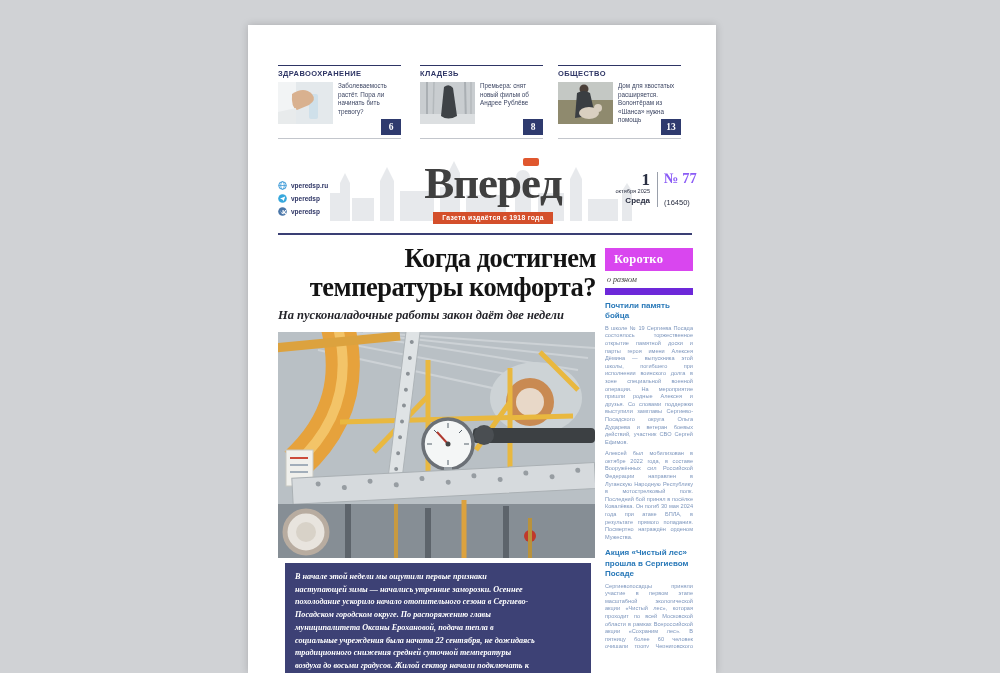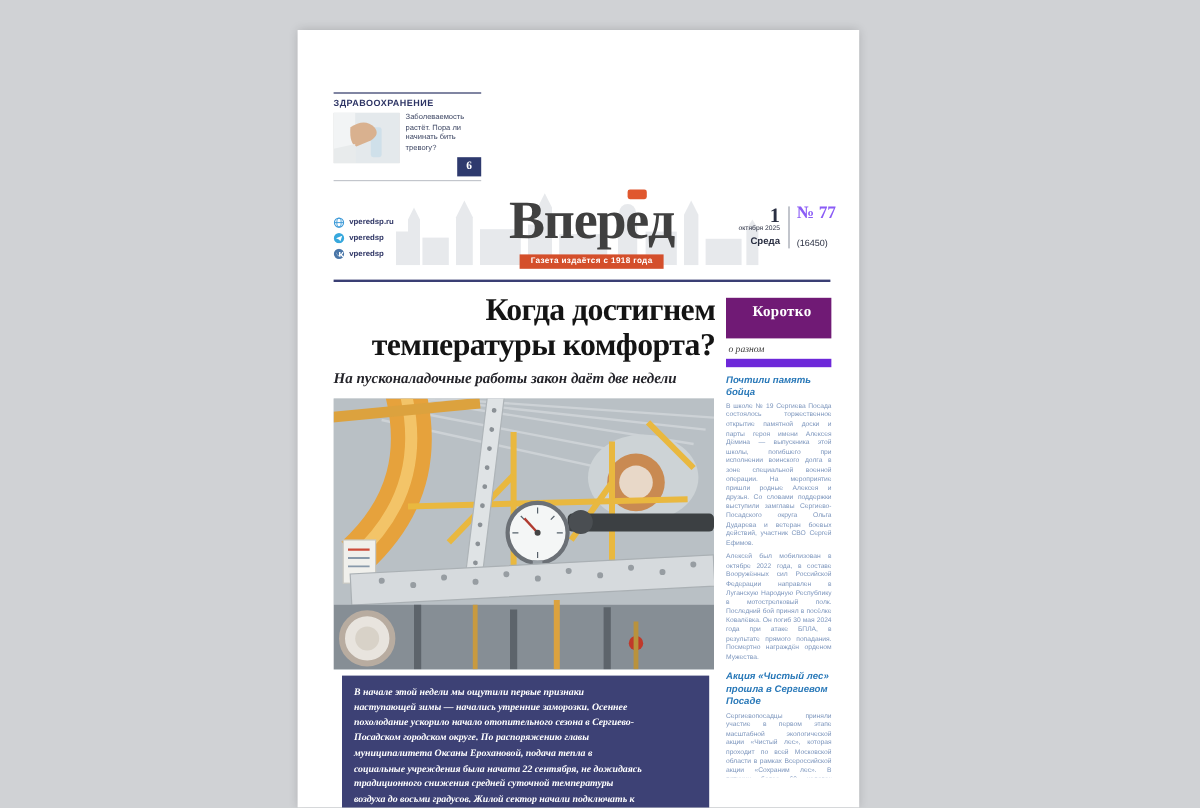--- a/index.html
+++ b/index.html
@@ -8,21 +8,21 @@
     background:#d0d2d5;
     font-family:"Liberation Sans","DejaVu Sans",sans-serif;
     position:relative;
   }
   .paper{
     position:absolute;left:248px;top:25px;width:468px;height:648px;
     background:#ffffff;box-shadow:0 0 8px rgba(0,0,0,.18);
   }
   
   .teaser{
-    position:absolute;top:52px;width:123px;height:72px;
+    position:absolute;top:40px;width:123px;height:72px;
     border-top:1.5px solid #2e3565;border-bottom:1px solid #c3c6cc;
   }
   .t1{left:30px}.t2{left:172px}.t3{left:310px}
   .teaser-cat{
     font-size:7.5px;font-weight:bold;color:#2e3565;letter-spacing:.4px;
     padding-top:3px;
   }
   .teaser-row{display:flex;margin-top:4px;}
   .teaser-img{width:55px;height:42px;flex:0 0 55px;overflow:hidden;background:#d7dadc;}
   .teaser-txt{
@@ -86,33 +86,32 @@
     background:#3d4175;color:#fff;padding:8px 10px 9px 10px;
   }
   .lead-text{
     font-family:"Liberation Serif","DejaVu Serif",serif;
     font-style:italic;font-weight:bold;font-size:8.2px;line-height:1.55;
     padding-right:46px;
   }
   
   .sidebar{position:absolute;left:357px;top:223px;width:88px;height:400px;overflow:hidden;}
   .sb-header{
-    background:#701a75;color:#fff;height:34px;line-height:22px;
-    font-family:"Liberation Serif","DejaVu Serif",serif;
-    font-weight:bold;font-size:12.5px;padding-left:22px;letter-spacing:.3px;
+    background:#d946ef;color:#fff;height:23px;line-height:22px;
+    font-family:"Liberation Serif","DejaVu Serif",serif;
+    font-weight:bold;font-size:12.5px;padding-left:9px;letter-spacing:.3px;
   }
   .sb-subtitle{
     font-family:"Liberation Serif","DejaVu Serif",serif;
     font-style:italic;font-size:8px;color:#3a3a3a;
     padding:4px 0 4px 2px;border-bottom:7px solid #6d28d9;
   }
   .sb-item-headline{
     font-size:8px;font-weight:bold;color:#2878b8;line-height:1.3;
     margin:7px 0 3px 0;
-    font-style:italic;
   }
   .sb-item-headline.first{margin-top:6px;}
   .sb-p{
     font-size:5.6px;line-height:1.36;color:#7d96bd;text-align:justify;
     margin:0 0 4px 0;
   }
 </style>
 </head>
 <body>
 
@@ -128,21 +127,56 @@
           <rect x="31" y="12" width="9" height="25" rx="2" fill="#cfe0ea"></rect>
           <path d="M14,12 q12,-8 20,0 q5,6 -3,11 l-12,5 q-6,-2 -5,-16z" fill="#d9b18f"></path>
           <path d="M0,30 l18,-4 0,16 -18,0z" fill="#e8ebec"></path>
         </svg>
       </div>
       <div class="teaser-txt">Заболеваемость растёт. Пора ли начинать бить тревогу?</div>
     </div>
     <div class="page-badge">6</div>
   </div>
 
-
+  <div class="teaser t2">
+    <div class="teaser-cat">КЛАДЕЗЬ</div>
+    <div class="teaser-row">
+      <div class="teaser-img">
+        <svg width="55" height="42" viewBox="0 0 55 42">
+          <rect width="55" height="42" fill="#c9cdd0"></rect>
+          <line x1="7" y1="0" x2="7" y2="42" stroke="#aaafb3" stroke-width="2"></line>
+          <line x1="14" y1="0" x2="13" y2="42" stroke="#b4b9bc" stroke-width="1.5"></line>
+          <line x1="45" y1="0" x2="46" y2="42" stroke="#aaafb3" stroke-width="2"></line>
+          <line x1="51" y1="0" x2="51" y2="42" stroke="#b4b9bc" stroke-width="1.5"></line>
+          <rect y="32" width="55" height="10" fill="#dcdfe1"></rect>
+          <path d="M24,5 q5,-4 9,1 l4,28 q-9,5 -16,0 z" fill="#3e4246"></path>
+        </svg>
+      </div>
+      <div class="teaser-txt">Премьера: снят новый фильм об Андрее Рублёве</div>
+    </div>
+    <div class="page-badge">8</div>
+  </div>
+
+  <div class="teaser t3">
+    <div class="teaser-cat">ОБЩЕСТВО</div>
+    <div class="teaser-row">
+      <div class="teaser-img">
+        <svg width="55" height="42" viewBox="0 0 55 42">
+          <rect width="55" height="42" fill="#c4c8c4"></rect>
+          <rect y="18" width="55" height="24" fill="#8f8a6e"></rect>
+          <circle cx="26" cy="7" r="4.5" fill="#4a3f38"></circle>
+          <path d="M19,11 q7,-4 13,0 l5,22 -20,3 z" fill="#3a3e42"></path>
+          <ellipse cx="31" cy="31" rx="10" ry="6" fill="#d9cfc0"></ellipse>
+          <circle cx="40" cy="26" r="4" fill="#d9cfc0"></circle>
+        </svg>
+      </div>
+      <div class="teaser-txt">Дом для хвостатых расширяется. Волонтёрам из «Шанса» нужна помощь</div>
+    </div>
+    <div class="page-badge">13</div>
+  </div>
 
   <div class="social">
     <div class="social-row">
       <svg width="9" height="9" viewBox="0 0 9 9">
         <circle cx="4.5" cy="4.5" r="3.8" fill="none" stroke="#3f9bd8" stroke-width="1"></circle>
         <line x1="0.7" y1="4.5" x2="8.3" y2="4.5" stroke="#3f9bd8" stroke-width=".8"></line>
         <ellipse cx="4.5" cy="4.5" rx="1.8" ry="3.8" fill="none" stroke="#3f9bd8" stroke-width=".8"></ellipse>
       </svg>
       <span class="social-handle">vperedsp.ru</span>
     </div>

